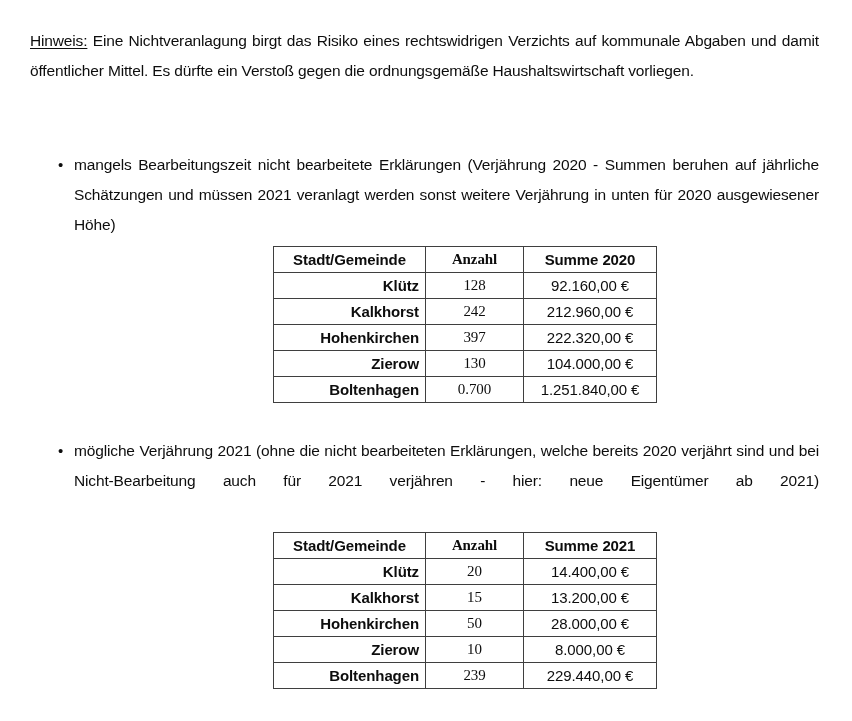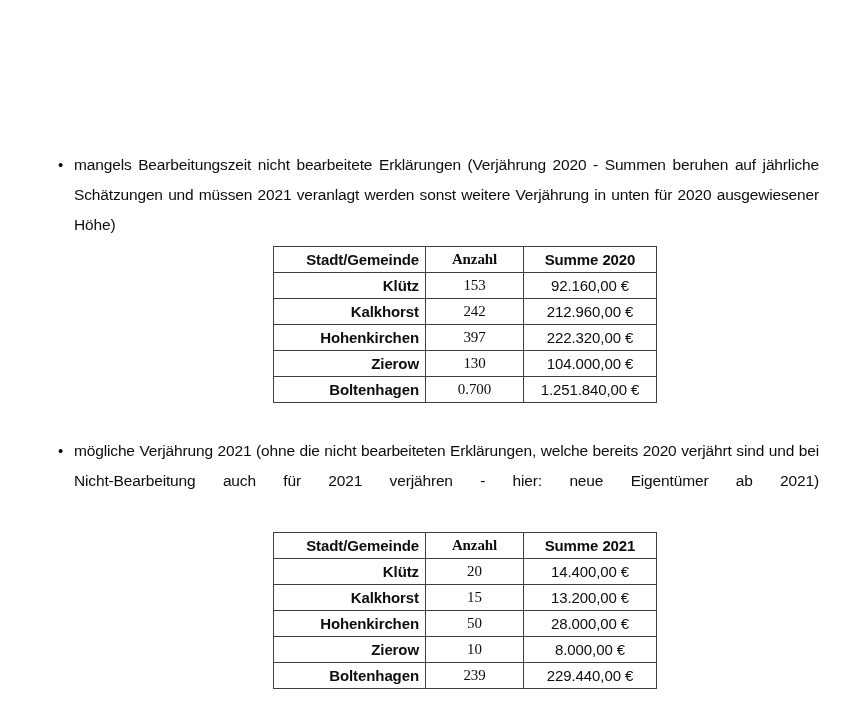--- a/index.html
+++ b/index.html
@@ -95,57 +95,58 @@
     font-weight: normal;
   }
   .data-table .col-name  { width: 152px; }
   .data-table .col-count { width: 98px; font-family: Liberation Serif, serif;  }
   .data-table .col-sum   { width: 133px; }
 
   .data-table thead th {
     font-weight: bold;
     text-align: center;
   }
-  .data-table thead th.col-name { text-align: right; }
+  .data-table thead th.col-name { text-align: center; }
 
   .data-table tbody td.cell-name {
     font-weight: bold;
     text-align: right;
   }
   .data-table tbody td.cell-count {
     text-align: center;
   }
   .data-table tbody td.cell-sum {
     text-align: center;
   }
 </style>
 </head>
 <body>
 
 <div class="page">
 
+  <p class="para" id="intro-paragraph"><span class="underlined">Hinweis:</span><span> Eine Nichtveranlagung birgt das Risiko eines rechtswidrigen Verzichts auf kommunale Abgaben und damit öffentlicher Mittel. Es dürfte ein Verstoß gegen die ordnungsgemäße Haushaltswirtschaft vorliegen.</span></p>
 
 
   <div class="bullet-item" id="bullet-item-0">
     <span class="bullet-marker">•</span>
     <span class="bullet-text">mangels Bearbeitungszeit nicht bearbeitete Erklärungen (Verjährung 2020 - Summen beruhen auf jährliche Schätzungen und müssen 2021 veranlagt werden sonst weitere Verjährung in unten für 2020 ausgewiesener Höhe)</span>
   </div>
 
   <table class="data-table" id="table-2020">
     <thead>
       <tr>
         <th class="col-name">Stadt/Gemeinde</th>
         <th class="col-count">Anzahl</th>
         <th class="col-sum">Summe 2020</th>
       </tr>
     </thead>
     <tbody>
       <tr>
         <td class="col-name cell-name">Klütz</td>
-        <td class="col-count cell-count">153</td>
+        <td class="col-count cell-count">128</td>
         <td class="col-sum cell-sum">92.160,00 €</td>
       </tr>
       <tr>
         <td class="col-name cell-name">Kalkhorst</td>
         <td class="col-count cell-count">242</td>
         <td class="col-sum cell-sum">212.960,00 €</td>
       </tr>
       <tr>
         <td class="col-name cell-name">Hohenkirchen</td>
         <td class="col-count cell-count">397</td>

